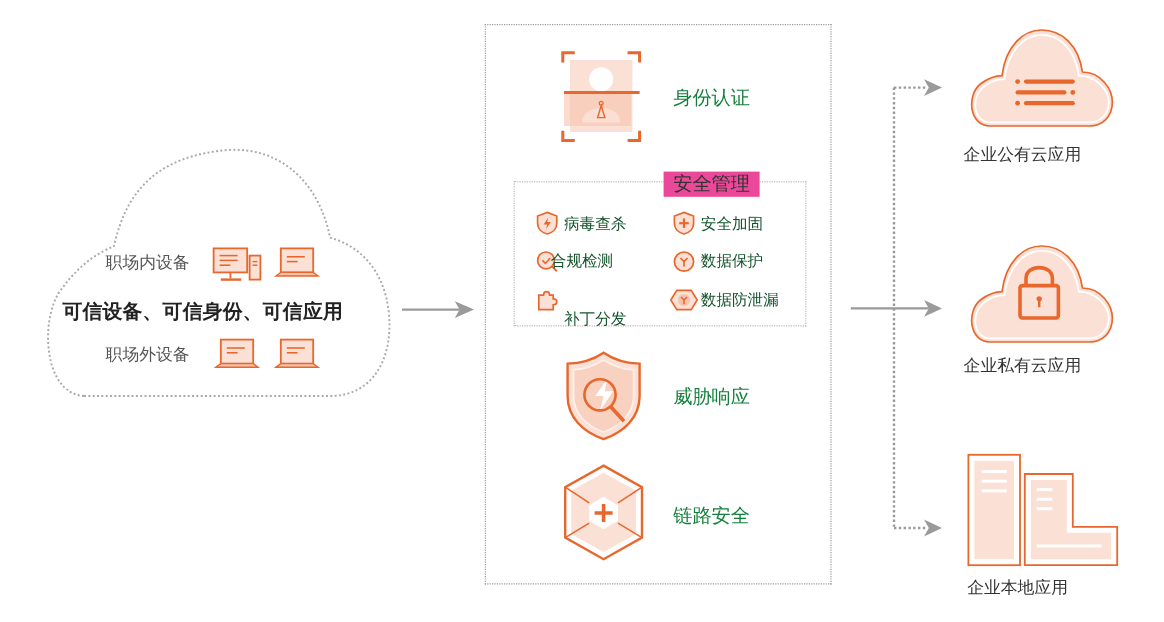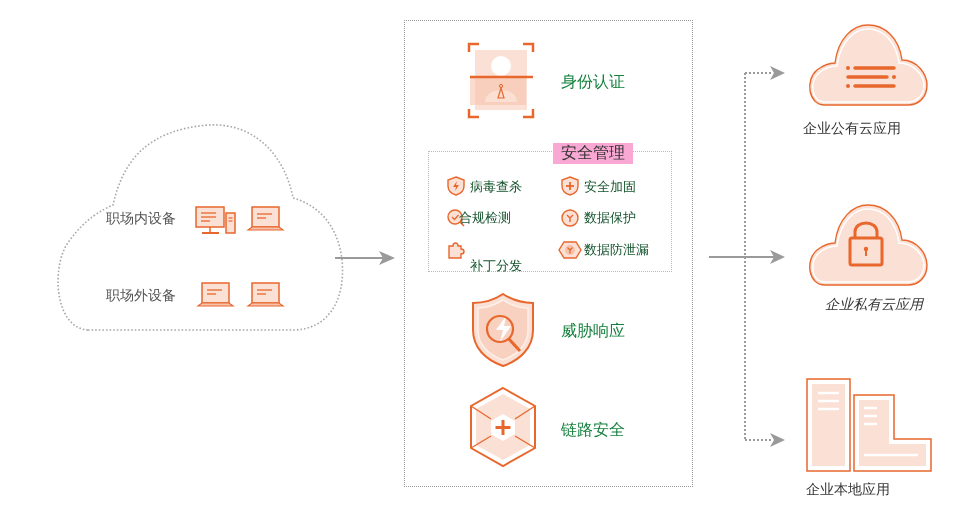--- a/index.html
+++ b/index.html
@@ -5,26 +5,26 @@
   html, body { margin: 0; padding: 0; background: #ffffff; }
   body { width: 970px; height: 518px; position: relative; overflow: hidden;
          font-family: "DejaVu Sans", "Liberation Sans", sans-serif; color: #333333; }
   .abs { position: absolute; }
   svg { display: block; overflow: visible; }
   .lbl-gray { font-size: 14px; color: #555555; white-space: nowrap; }
   .lbl-bold { font-size: 16.5px; font-weight: bold; color: #222222; white-space: nowrap; letter-spacing: 0.2px; }
   .lbl-title { font-size: 16px; color: #15803d; white-space: nowrap; }
   .lbl-item { font-size: 13px; color: #14532d; white-space: nowrap; }
   .lbl-dest { font-size: 14px; color: #333333; white-space: nowrap; text-align: left; }
-  .group-title { font-size: 16px; color: #333333; background: #f9a8d4; padding: 0 8px; white-space: nowrap; }
+  .group-title { font-size: 16px; color: #333333; background: #ec4899; padding: 0 8px; white-space: nowrap; }
 </style>
 </head>
 <body>
 
-<div class="abs" style="left:0;top:0;width:340px;height:518px;margin-left:18px;">
+<div class="abs" style="left:0;top:0;width:340px;height:518px;">
   <svg class="abs" width="340" height="518" style="left:0;top:0;">
     <path d="M70,330 C35,328 33,262 52,240 C68,218 84,210 95,205 C105,160 130,130 190,125 C240,122 268,160 275,198 C300,205 320,225 324,260 C328,300 310,330 275,330 Z" fill="none" stroke="#A8A8A8" stroke-width="1.6" stroke-dasharray="1.6 2"></path>
   </svg>
 
   <span class="abs lbl-gray" style="left:88px;top:210px;">职场内设备</span>
 
   <svg class="abs" width="44" height="30" style="left:176px;top:205px;">
     <rect x="2" y="2" width="28" height="20" fill="#FBE0D5" stroke="#E8672C" stroke-width="1.5"></rect>
     <line x1="7" y1="8" x2="22" y2="8" stroke="#E8672C" stroke-width="1.3"></line>
     <line x1="7" y1="12" x2="22" y2="12" stroke="#E8672C" stroke-width="1.3"></line>
@@ -36,20 +36,21 @@
     <line x1="34.5" y1="16" x2="38.5" y2="16" stroke="#E8672C" stroke-width="1.2"></line>
   </svg>
 
   <svg class="abs" width="40" height="28" style="left:228px;top:205px;">
     <rect x="6" y="2" width="27" height="20" fill="#FBE0D5" stroke="#E8672C" stroke-width="1.5"></rect>
     <line x1="11" y1="9" x2="26" y2="9" stroke="#E8672C" stroke-width="1.3"></line>
     <line x1="11" y1="13" x2="20" y2="13" stroke="#E8672C" stroke-width="1.3"></line>
     <path d="M2,25 L6,22 L33,22 L37,25 Z" fill="#F6C3AC" stroke="#E8672C" stroke-width="1.2"></path>
   </svg>
 
+  <span class="abs lbl-bold" style="left:52px;top:249px;">可信设备、可信身份、可信应用</span>
 
   <span class="abs lbl-gray" style="left:88px;top:287px;">职场外设备</span>
   <svg class="abs" width="40" height="28" style="left:178px;top:281px;">
     <rect x="6" y="2" width="27" height="20" fill="#FBE0D5" stroke="#E8672C" stroke-width="1.5"></rect>
     <line x1="11" y1="9" x2="26" y2="9" stroke="#E8672C" stroke-width="1.3"></line>
     <line x1="11" y1="13" x2="20" y2="13" stroke="#E8672C" stroke-width="1.3"></line>
     <path d="M2,25 L6,22 L33,22 L37,25 Z" fill="#F6C3AC" stroke="#E8672C" stroke-width="1.2"></path>
   </svg>
   <svg class="abs" width="40" height="28" style="left:228px;top:281px;">
     <rect x="6" y="2" width="27" height="20" fill="#FBE0D5" stroke="#E8672C" stroke-width="1.5"></rect>
@@ -172,21 +173,21 @@
 <div class="abs lbl-dest" style="left:803px;top:120px;width:130px;">企业公有云应用</div>
 
 <svg class="abs" width="130" height="90" style="left:803px;top:200px;">
   <path d="M22,85 C5,85 2,60 14,50 C22,44 28,43 32,43 C35,18 50,5 65,5 C82,5 96,18 99,40 C115,40 124,55 124,65 C124,78 115,85 105,85 Z" fill="#FBE0D5" stroke="#E8672C" stroke-width="1.4"></path>
   <path d="M22,82 C8,82 6,62 16,53 C23,47 29,46 34,46 C37,22 51,9 65,9 C80,9 93,21 96,43 C111,43 121,56 121,65 C121,76 113,82 105,82 Z" fill="none" stroke="#ffffff" stroke-width="1.5"></path>
   <path d="M52,38 L52,32 C52,20 74,20 74,32 L74,38" fill="none" stroke="#E8672C" stroke-width="3"></path>
   <rect x="47" y="38" width="32" height="27" rx="2" fill="none" stroke="#E8672C" stroke-width="3"></rect>
   <circle cx="63" cy="49" r="2.2" fill="#E8672C"></circle>
   <line x1="63" y1="49" x2="63" y2="56" stroke="#E8672C" stroke-width="2"></line>
 </svg>
-<div class="abs lbl-dest" style="left:825px;top:296px;width:130px;font-style:italic;">企业私有云应用</div>
+<div class="abs lbl-dest" style="left:803px;top:296px;width:130px;">企业私有云应用</div>
 
 <svg class="abs" width="130" height="96" style="left:806px;top:378px;">
   <rect x="1" y="1" width="43" height="92" fill="#ffffff" stroke="#E8672C" stroke-width="1.5"></rect>
   <rect x="6" y="6" width="33" height="82" fill="#FBE0D5"></rect>
   <line x1="12" y1="15" x2="33" y2="15" stroke="#ffffff" stroke-width="2.5"></line>
   <line x1="12" y1="23" x2="33" y2="23" stroke="#ffffff" stroke-width="2.5"></line>
   <line x1="12" y1="31" x2="33" y2="31" stroke="#ffffff" stroke-width="2.5"></line>
   <path d="M48,17 L88,17 L88,61 L125,61 L125,93 L48,93 Z" fill="#ffffff" stroke="#E8672C" stroke-width="1.5"></path>
   <path d="M53,22 L83,22 L83,66 L120,66 L120,88 L53,88 Z" fill="#FBE0D5"></path>
   <line x1="58" y1="30" x2="71" y2="30" stroke="#ffffff" stroke-width="2.5"></line>

